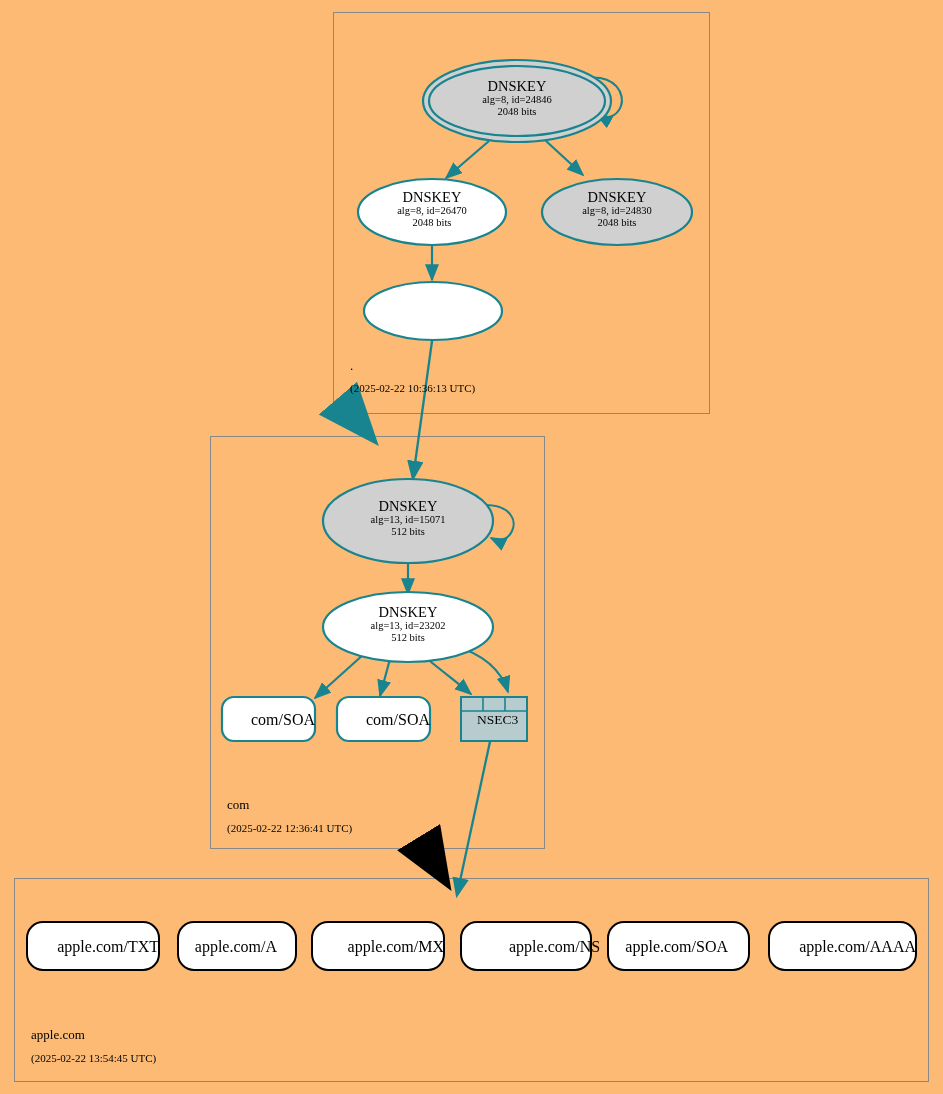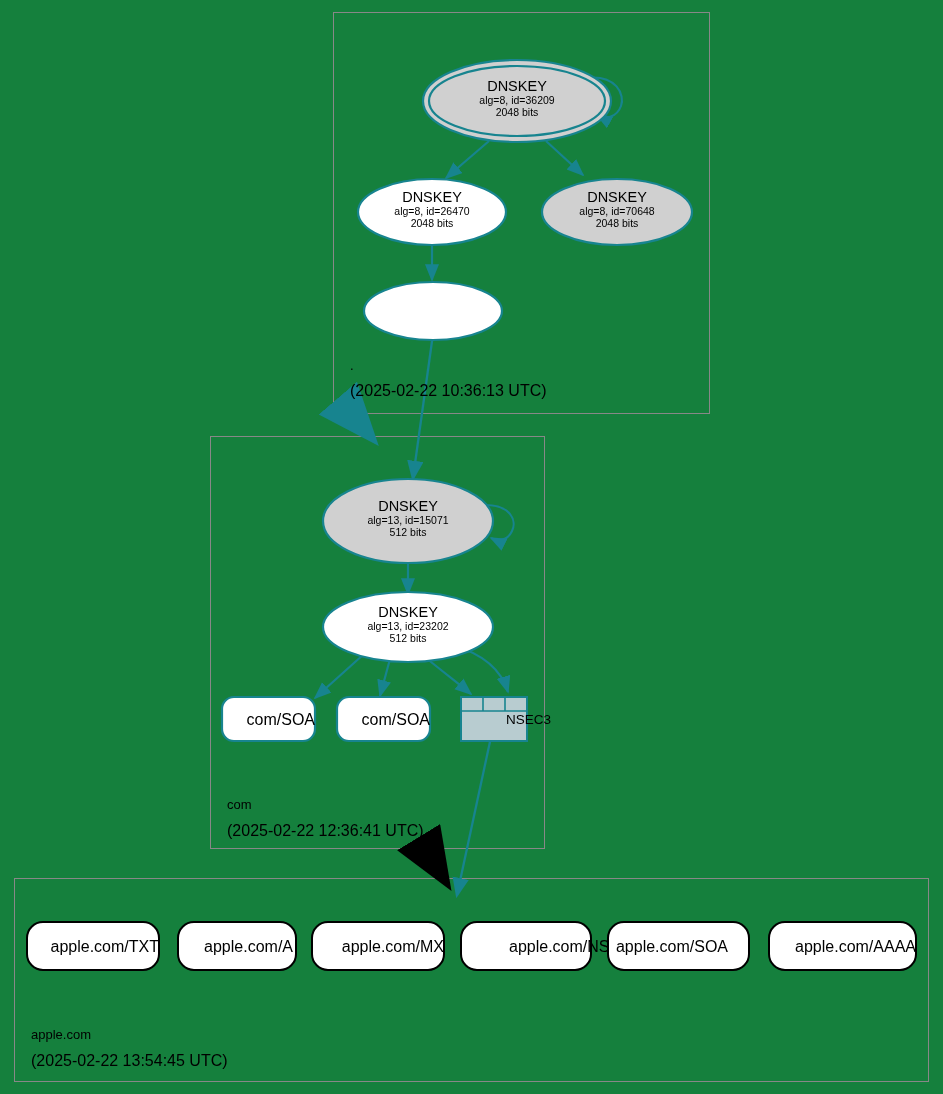--- a/index.html
+++ b/index.html
@@ -6,21 +6,22 @@
   html, body {
     margin: 0; padding: 0;
     background: #ffffff;
     font-family: "Liberation Sans", sans-serif;
   }
   #canvas {
     position: relative;
     width: 943px;
     height: 1094px;
     overflow: hidden;
-    background: #15803d;
+    background: #fdba74;
+    font-family: Liberation Serif, serif;
   }
   svg.layer {
     position: absolute;
     top: 0; left: 0;
     width: 943px;
     height: 1094px;
     overflow: visible;
   }
   .zone-box {
     position: absolute;
@@ -28,21 +29,21 @@
     background: transparent;
   }
   .zone-label {
     position: absolute;
     font-size: 13px;
     color: #000000;
     white-space: nowrap;
   }
   .zone-time {
     position: absolute;
-    font-size: 16px;
+    font-size: 11px;
     color: #000000;
     white-space: nowrap;
     text-align: right;
   }
   .node-label {
     position: absolute;
     text-align: center;
     white-space: nowrap;
     color: #000000;
     pointer-events: none;
@@ -198,56 +199,56 @@
     <g>
       <rect x="608" y="922" width="141" height="48" rx="16" ry="16" fill="#ffffff" stroke="#000000" stroke-width="2"></rect>
     </g>
     <g>
       <rect x="769" y="922" width="147" height="48" rx="16" ry="16" fill="#ffffff" stroke="#000000" stroke-width="2"></rect>
     </g>
   </svg>
 
   <div class="node-label" style="left:423px; top:79px; width:188px;">
     <div class="nl-title">DNSKEY</div>
-    <div class="nl-sub">alg=8, id=36209</div>
+    <div class="nl-sub">alg=8, id=24846</div>
     <div class="nl-sub">2048 bits</div>
   </div>
 
   <div class="node-label" style="left:338px; top:190px; width:188px;">
     <div class="nl-title">DNSKEY</div>
     <div class="nl-sub">alg=8, id=26470</div>
     <div class="nl-sub">2048 bits</div>
   </div>
 
   <div class="node-label" style="left:523px; top:190px; width:188px;">
     <div class="nl-title">DNSKEY</div>
-    <div class="nl-sub">alg=8, id=70648</div>
+    <div class="nl-sub">alg=8, id=24830</div>
     <div class="nl-sub">2048 bits</div>
   </div>
 
 
   <div class="node-label" style="left:314px; top:499px; width:188px;">
     <div class="nl-title">DNSKEY</div>
     <div class="nl-sub">alg=13, id=15071</div>
     <div class="nl-sub">512 bits</div>
   </div>
 
   <div class="node-label" style="left:314px; top:605px; width:188px;">
     <div class="nl-title">DNSKEY</div>
     <div class="nl-sub">alg=13, id=23202</div>
     <div class="nl-sub">512 bits</div>
   </div>
 
   <div class="rrset-label" style="left:222px; top:711px; width:93px;">com/SOA</div>
   <div class="rrset-label" style="left:337px; top:711px; width:93px;">com/SOA</div>
 
-  <div class="nsec-label" style="left:461px; top:712px; width:90px; text-align:right;">NSEC3</div>
+  <div class="nsec-label" style="left:461px; top:712px; width:90px; text-align:left;padding-left:16px;">NSEC3</div>
 
   <div class="rrset-label" style="left:27px; top:938px; width:132px;padding-left:6px;">apple.com/TXT</div>
-  <div class="rrset-label" style="left:194px; top:938px; width:99px;">apple.com/A</div>
+  <div class="rrset-label" style="left:178px; top:938px; width:99px;">apple.com/A</div>
   <div class="rrset-label" style="left:312px; top:938px; width:132px;">apple.com/MX</div>
   <div class="rrset-label" style="left:461px; top:938px; width:130px;padding-left:48px;">apple.com/NS</div>
   <div class="rrset-label" style="left:608px; top:938px; width:120px;">apple.com/SOA</div>
   <div class="rrset-label" style="left:769px; top:938px; width:147px;">apple.com/AAAA</div>
 
   <div class="zone-label" style="left:350px; top:358px;">.</div>
   <div class="zone-time" style="left:350px; top:382px;">(2025-02-22 10:36:13 UTC)</div>
 
   <div class="zone-label" style="left:227px; top:797px;">com</div>
   <div class="zone-time" style="left:227px; top:822px;">(2025-02-22 12:36:41 UTC)</div>

